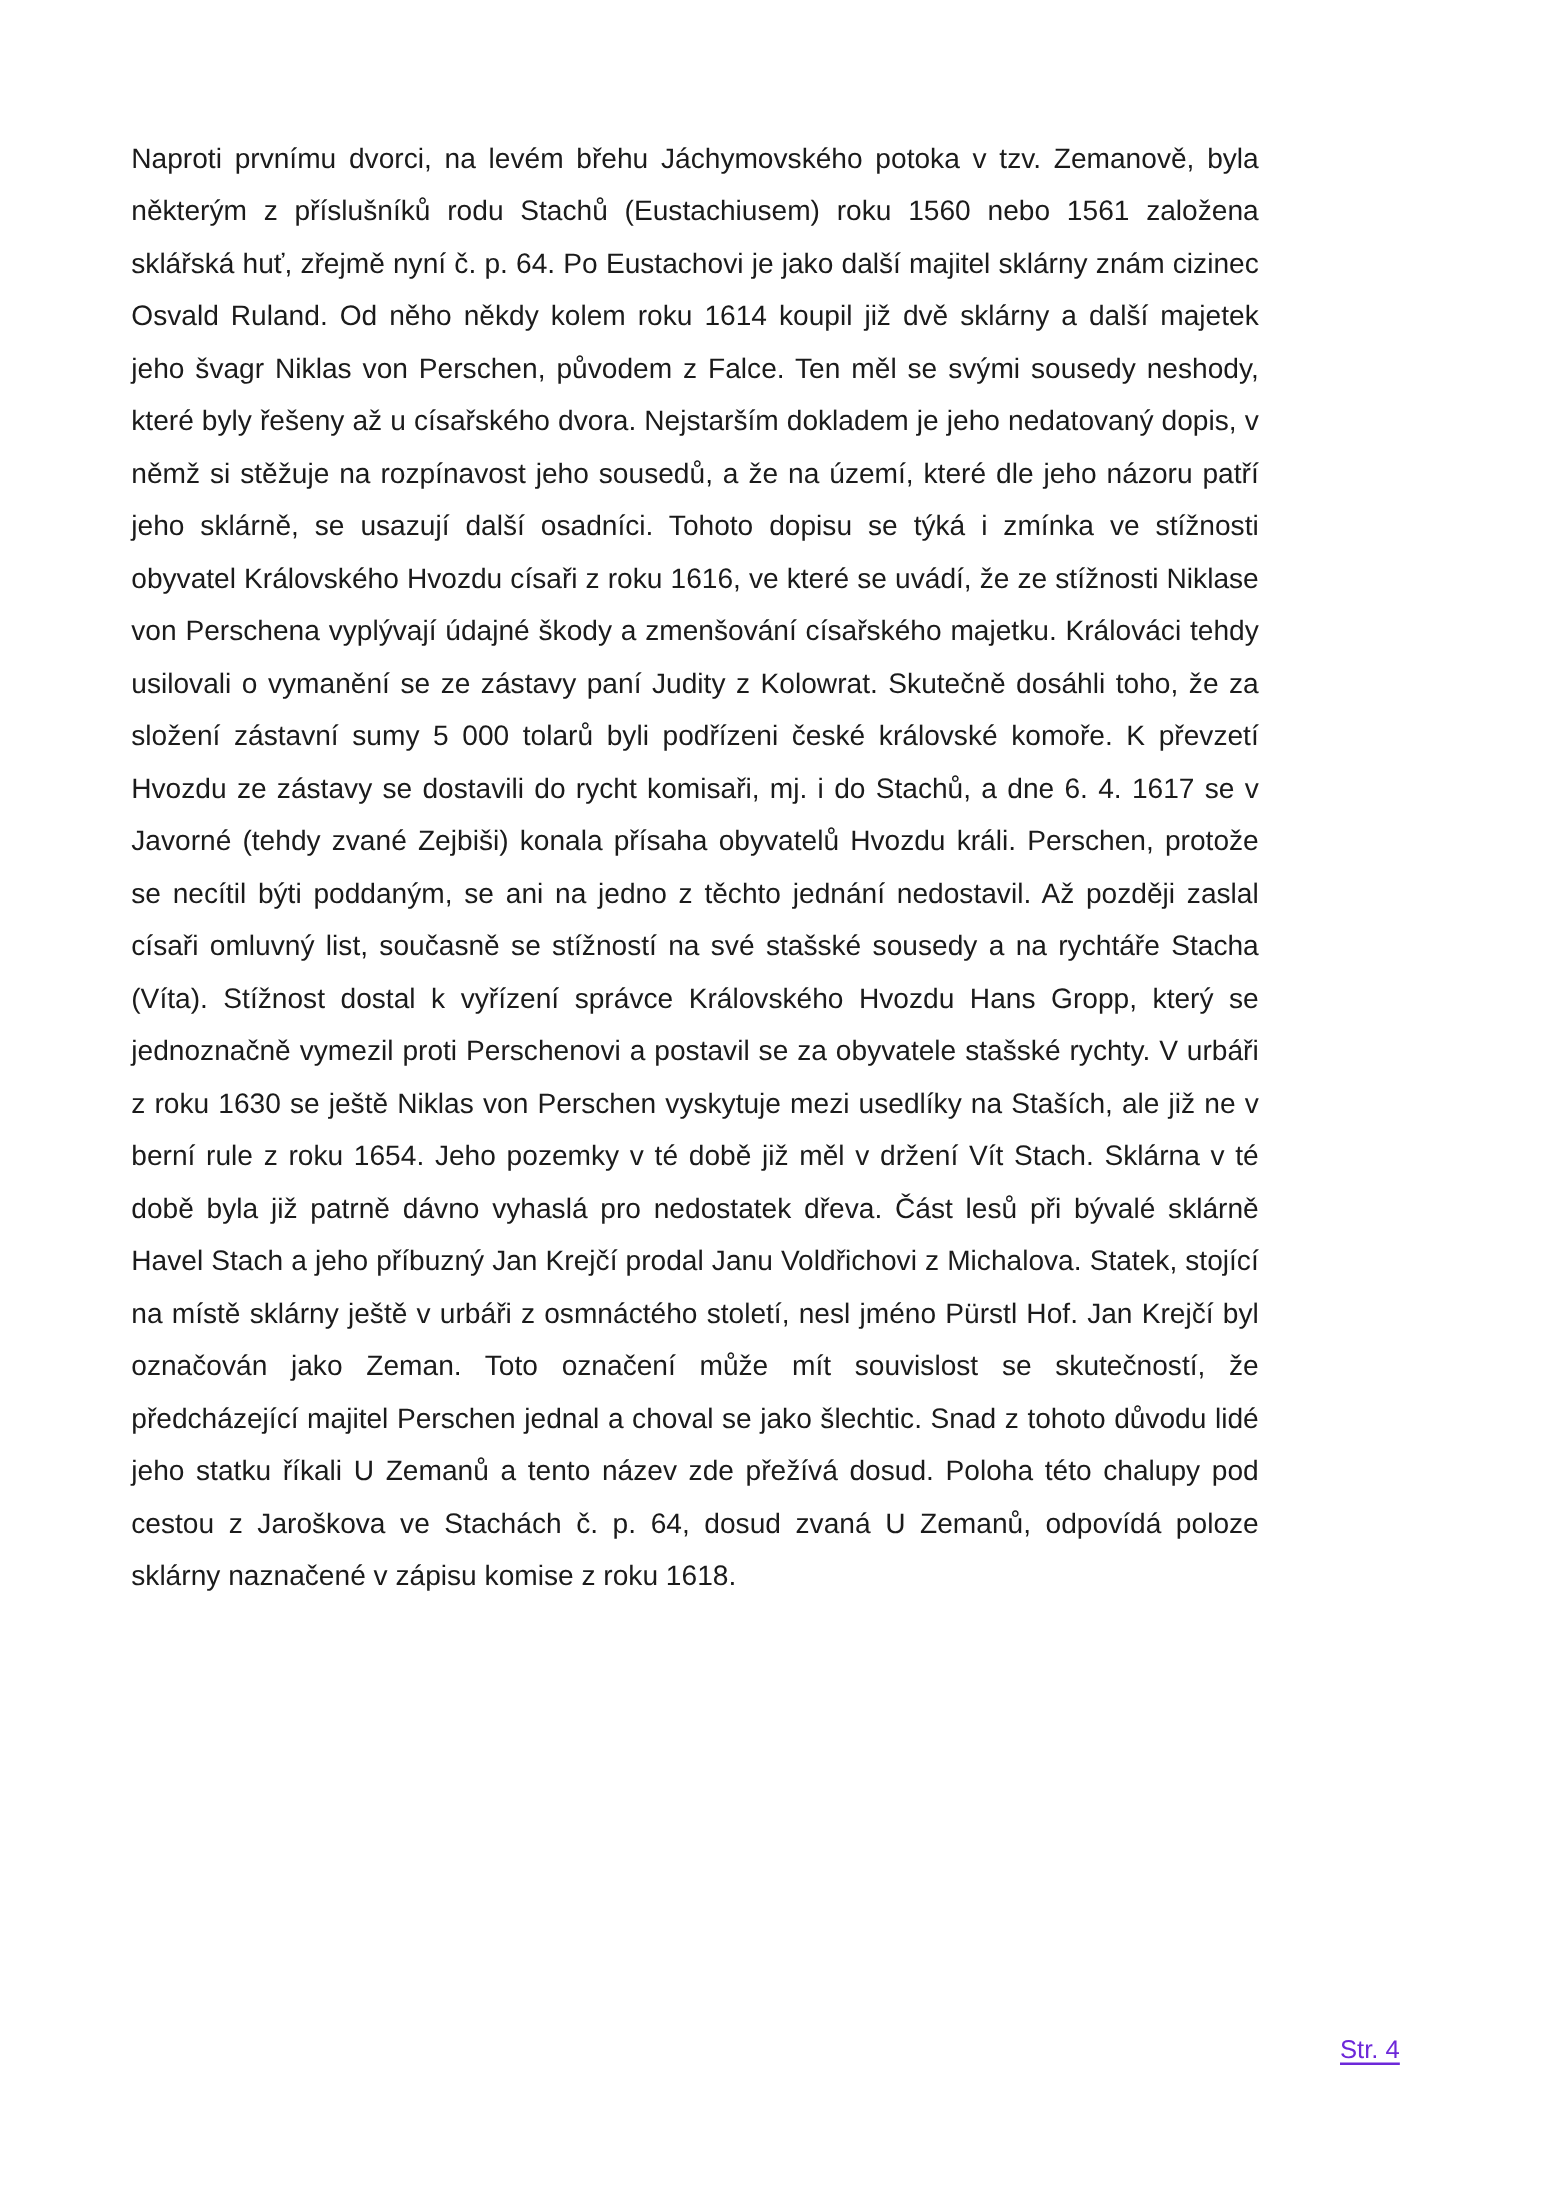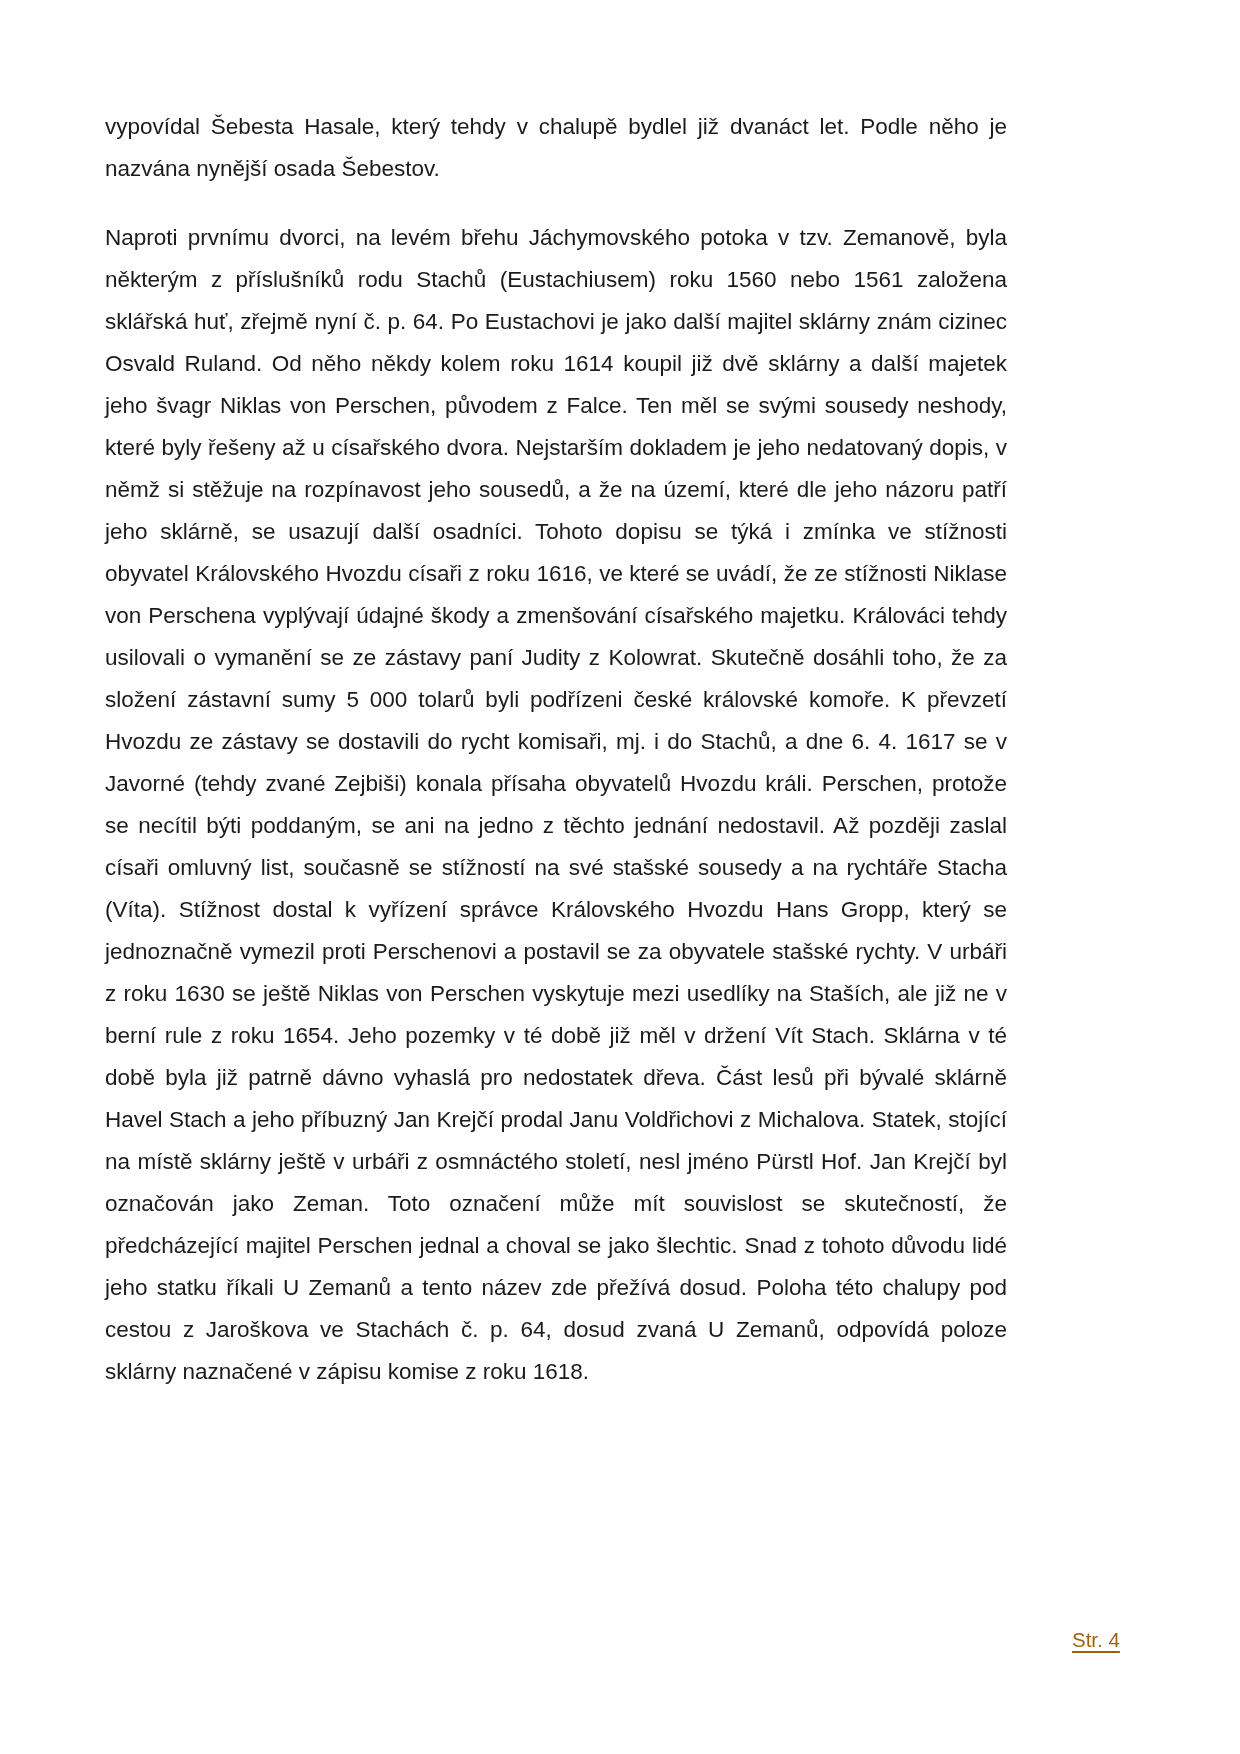--- a/index.html
+++ b/index.html
@@ -40,26 +40,25 @@
   .italic-run {
   }
   .page-footer {
     position: absolute;
     left: 1072px;
     top: 1626px;
     font-size: 20.5px;
     line-height: 28px;
     text-decoration: underline;
     text-underline-offset: 4px;
-    color: #a16207;
+    color: #6d28d9;
   }
 </style>
 </head>
 <body>
 
 <div class="page">
   <div class="page-content">
-    <p class="para">vypovídal Šebesta Hasale, který tehdy v chalupě bydlel již dvanáct let. Podle něho je nazvána nynější osada Šebestov.</p>
     <p class="para"><span>Naproti prvnímu dvorci, na levém břehu Jáchymovského potoka v tzv. Zemanově, byla některým z příslušníků rodu Stachů (Eustachiusem) roku 1560 nebo 1561 založena sklářská huť, zřejmě nyní č. p. 64. Po Eustachovi je jako další majitel sklárny znám cizinec Osvald Ruland. Od něho někdy kolem roku 1614 koupil již dvě sklárny a další majetek jeho švagr Niklas von Perschen, původem z Falce. Ten měl se svými sousedy neshody, které byly řešeny až u císařského dvora. Nejstarším dokladem je jeho nedatovaný dopis, v němž si stěžuje na rozpínavost jeho sousedů, a že na území, které dle jeho názoru patří jeho sklárně, se usazují další osadníci. Tohoto dopisu se týká i zmínka ve stížnosti obyvatel Královského Hvozdu císaři z roku 1616, ve které se uvádí, že ze stížnosti Niklase von Perschena vyplývají údajné škody a zmenšování císařského majetku. Králováci tehdy usilovali o vymanění se ze zástavy paní Judity z Kolowrat. Skutečně dosáhli toho, že za složení zástavní sumy 5 000 tolarů byli podřízeni české královské komoře. K převzetí Hvozdu ze zástavy se dostavili do rycht komisaři, mj. i do Stachů, a dne 6. 4. 1617 se v Javorné </span><span class="italic-run">(tehdy zvané Zejbiši)</span><span> konala přísaha obyvatelů Hvozdu králi. Perschen, protože se necítil býti poddaným, se ani na jedno z těchto jednání nedostavil. Až později zaslal císaři omluvný list, současně se stížností na své stašské sousedy a na rychtáře Stacha (Víta). Stížnost dostal k vyřízení správce Královského Hvozdu Hans Gropp, který se jednoznačně vymezil proti Perschenovi a postavil se za obyvatele stašské rychty. V urbáři z roku 1630 se ještě Niklas von Perschen vyskytuje mezi usedlíky na Staších, ale již ne v berní rule z roku 1654. Jeho pozemky v té době již měl v držení Vít Stach. Sklárna v té době byla již patrně dávno vyhaslá pro nedostatek dřeva. Část lesů při bývalé sklárně Havel Stach a jeho příbuzný Jan Krejčí prodal Janu Voldřichovi z Michalova. Statek, stojící na místě sklárny ještě v urbáři z osmnáctého století, nesl jméno Pürstl Hof. Jan Krejčí byl označován jako Zeman. Toto označení může mít souvislost se skutečností, že předcházející majitel Perschen jednal a choval se jako šlechtic. Snad z tohoto důvodu lidé jeho statku říkali U Zemanů a tento název zde přežívá dosud. Poloha této chalupy pod cestou z Jaroškova ve Stachách č. p. 64, dosud zvaná U Zemanů, odpovídá poloze sklárny naznačené v zápisu komise z roku 1618.</span></p>
   </div>
 
   <div class="page-footer">Str. 4</div>
 </div>
 
 </body></html>

